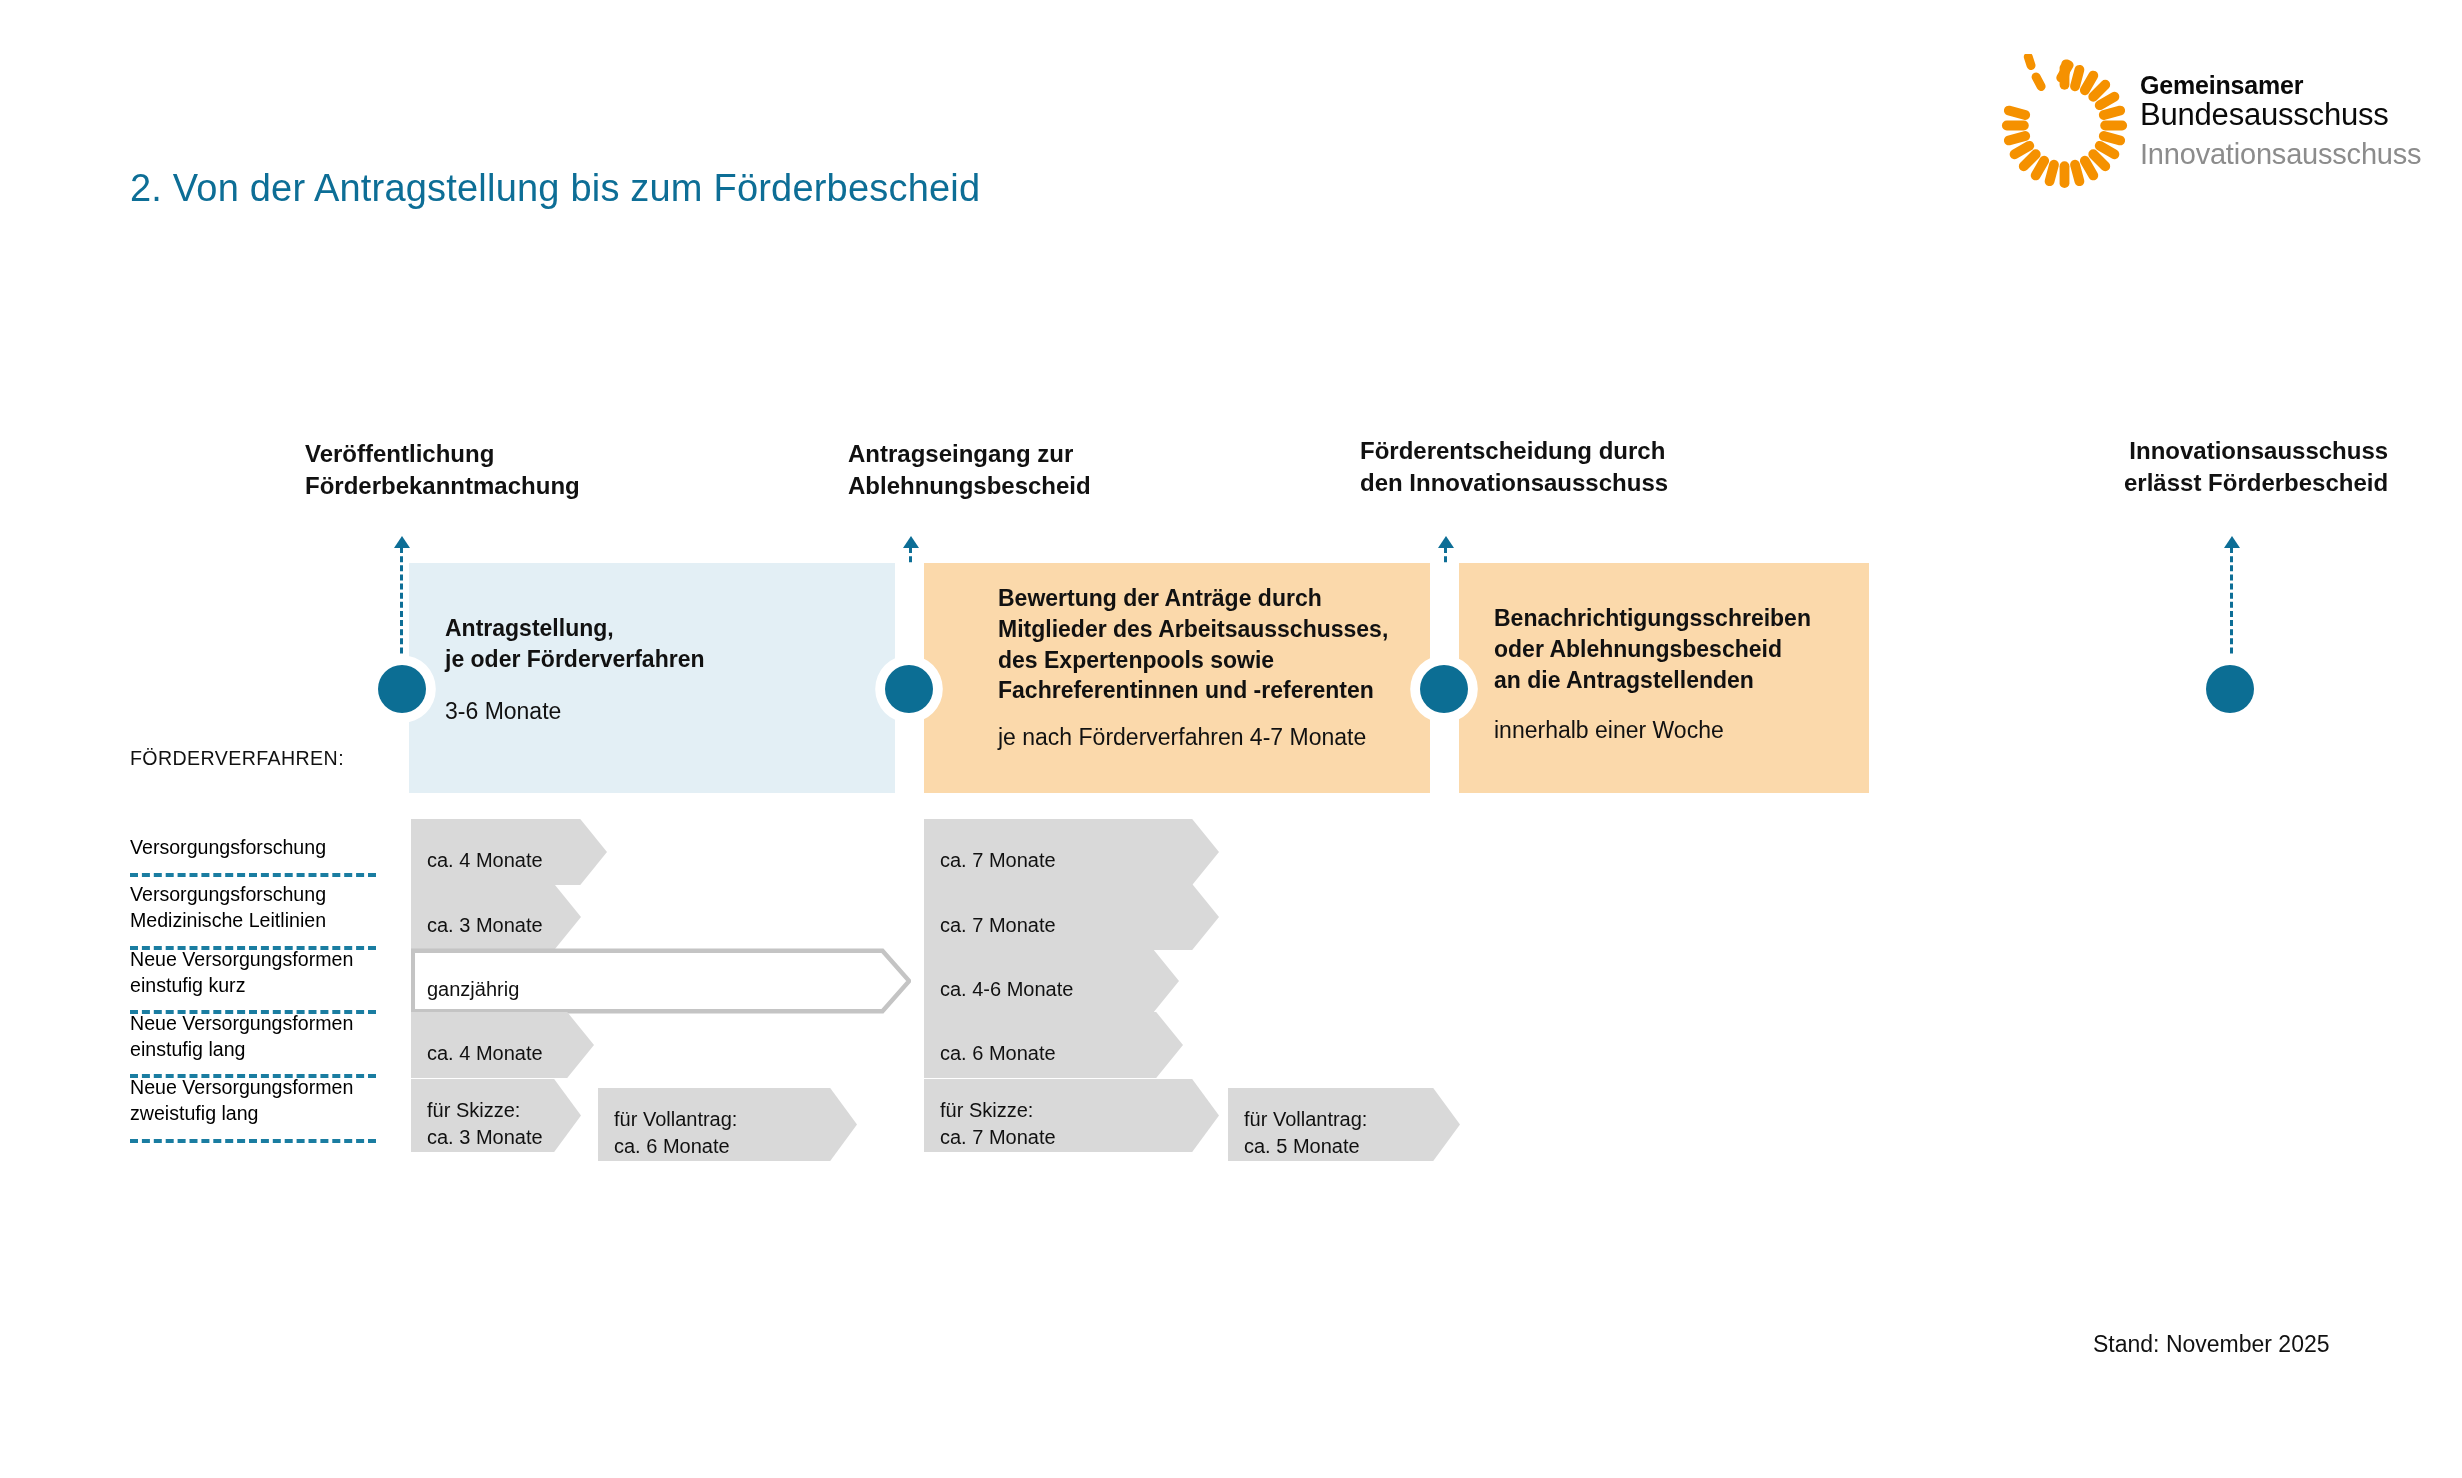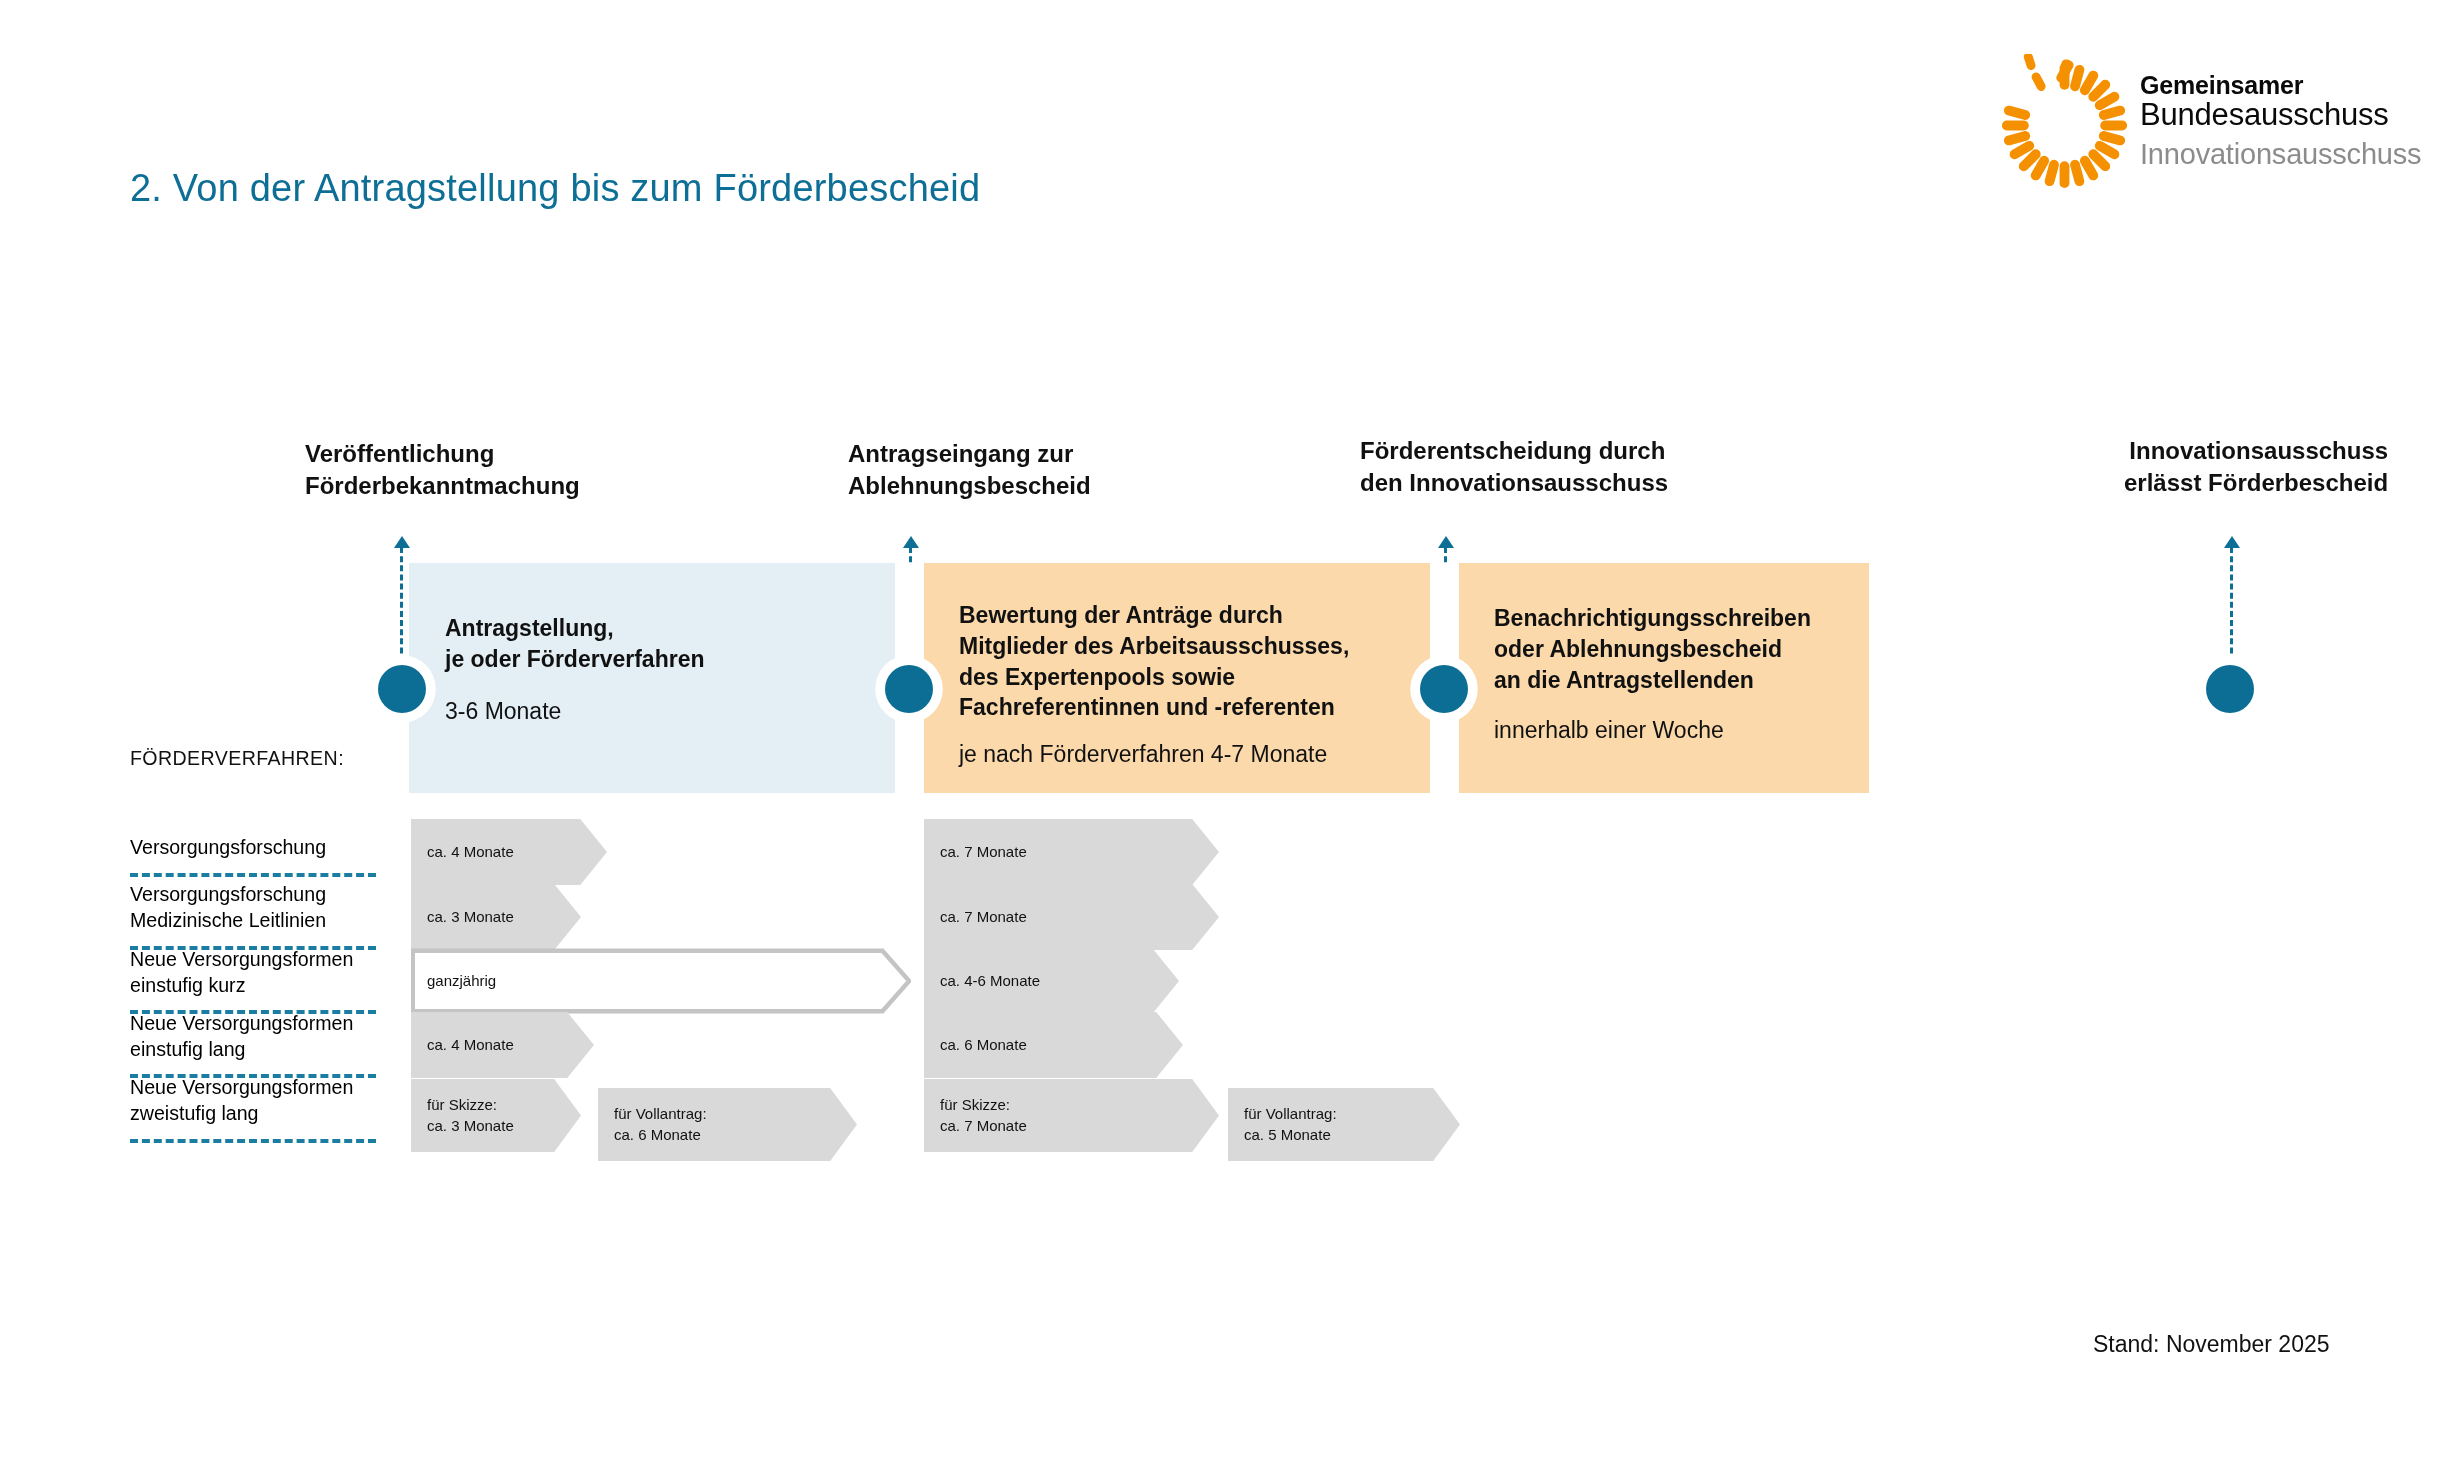--- a/index.html
+++ b/index.html
@@ -67,23 +67,23 @@
     font-size:19.6px;font-weight:400;color:#000000;line-height:1.32;
     white-space:pre-line;
   }
   .row-rule{
     position:absolute;left:130px;width:246px;height:0;
     border-top:4.5px dashed #1a7da1;
   }
   .chev{position:absolute;height:66px;}
   .chev svg{display:block;width:100%;height:100%;}
   .chev-text{
-    position:absolute;left:16px;top:0;height:100%;
+    position:absolute;left:16px;top:8px;height:100%;
     display:flex;flex-direction:column;justify-content:center;
-    font-size:15px;line-height:1.34;color:#111;white-space:pre-line;
+    font-size:20px;line-height:1.34;color:#111;white-space:pre-line;
   }
 
   
   #footer{
     position:absolute;left:2093px;top:1331px;
     font-size:23px;color:#111;white-space:nowrap;
   }
 </style>
 </head>
 <body>
@@ -158,21 +158,21 @@
 
   <div class="phase-box blue" style="left:409px;width:488px;">
     <div class="phase-inner" style="top:50px;">
       <div class="phase-title">Antragstellung,
 je oder Förderverfahren</div>
       <div class="phase-sub" style="margin-top:21px;">3-6 Monate</div>
     </div>
   </div>
 
   <div class="phase-box orange" style="left:923px;width:536px;">
-    <div class="phase-inner" style="top:37px;">
+    <div class="phase-inner" style="top:20px;margin-left:39px;">
       <div class="phase-title">Bewertung der Anträge durch
 Mitglieder des Arbeitsausschusses,
 des Expertenpools sowie
 Fachreferentinnen und -referenten</div>
       <div class="phase-sub" style="margin-top:16px;">je nach Förderverfahren 4-7 Monate</div>
     </div>
   </div>
 
   <div class="phase-box orange" style="left:1458px;width:411px;">
     <div class="phase-inner" style="top:40px;">

